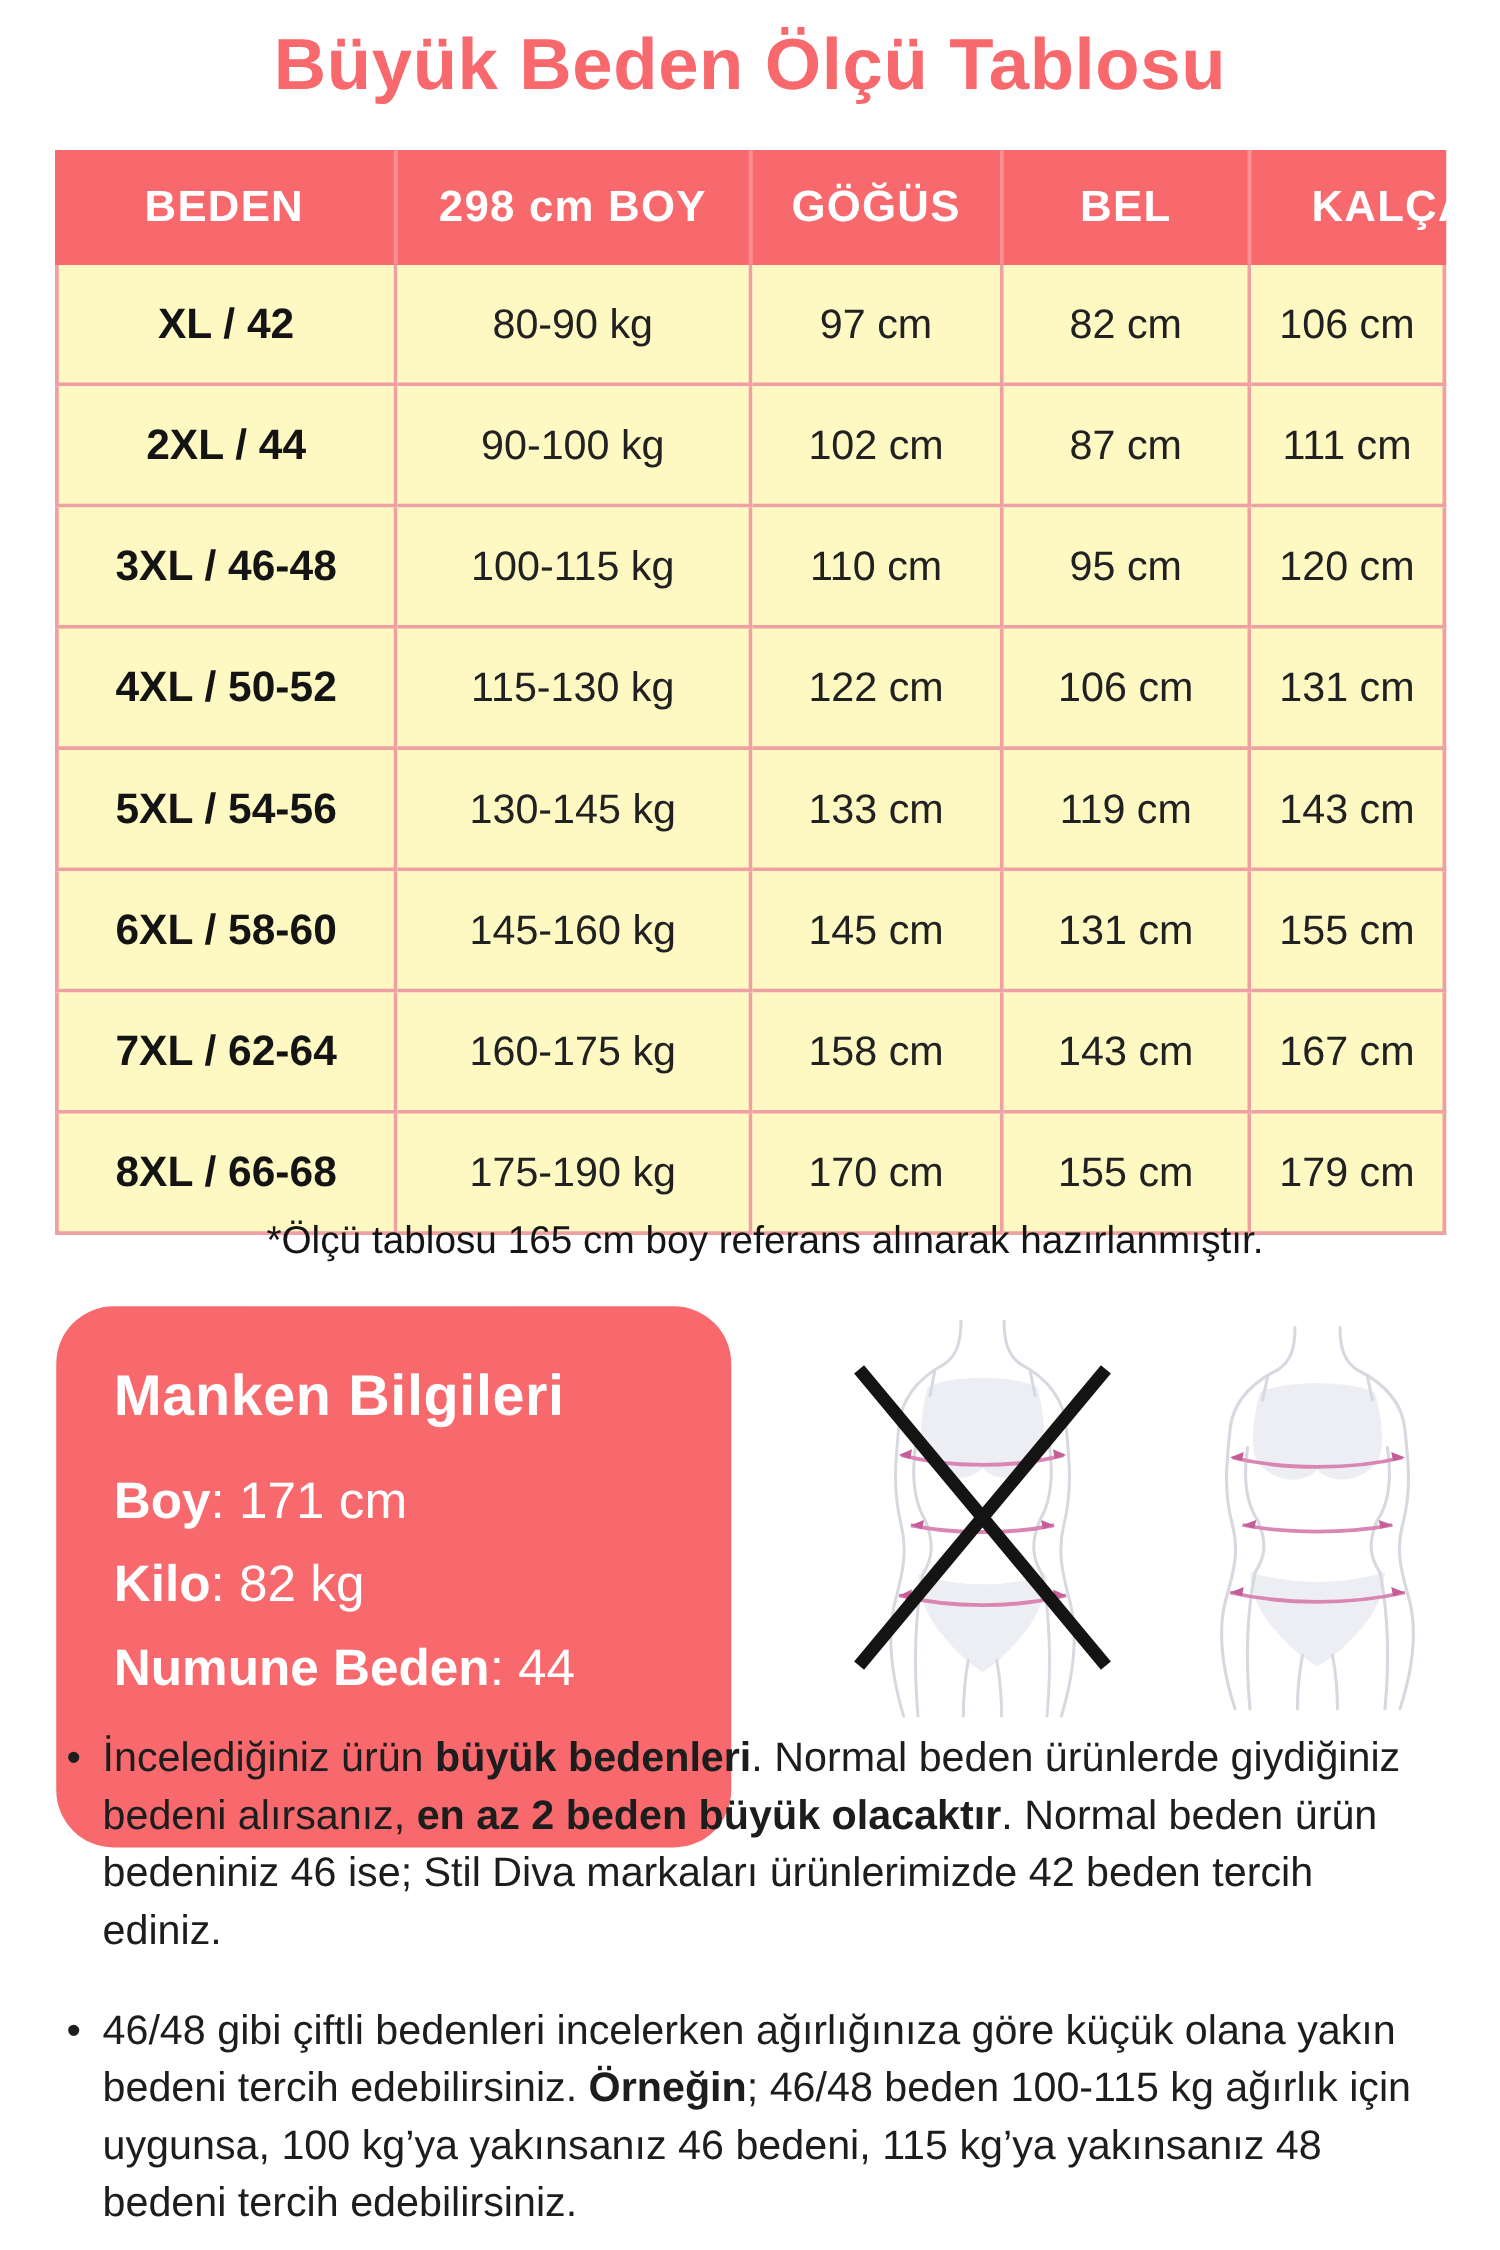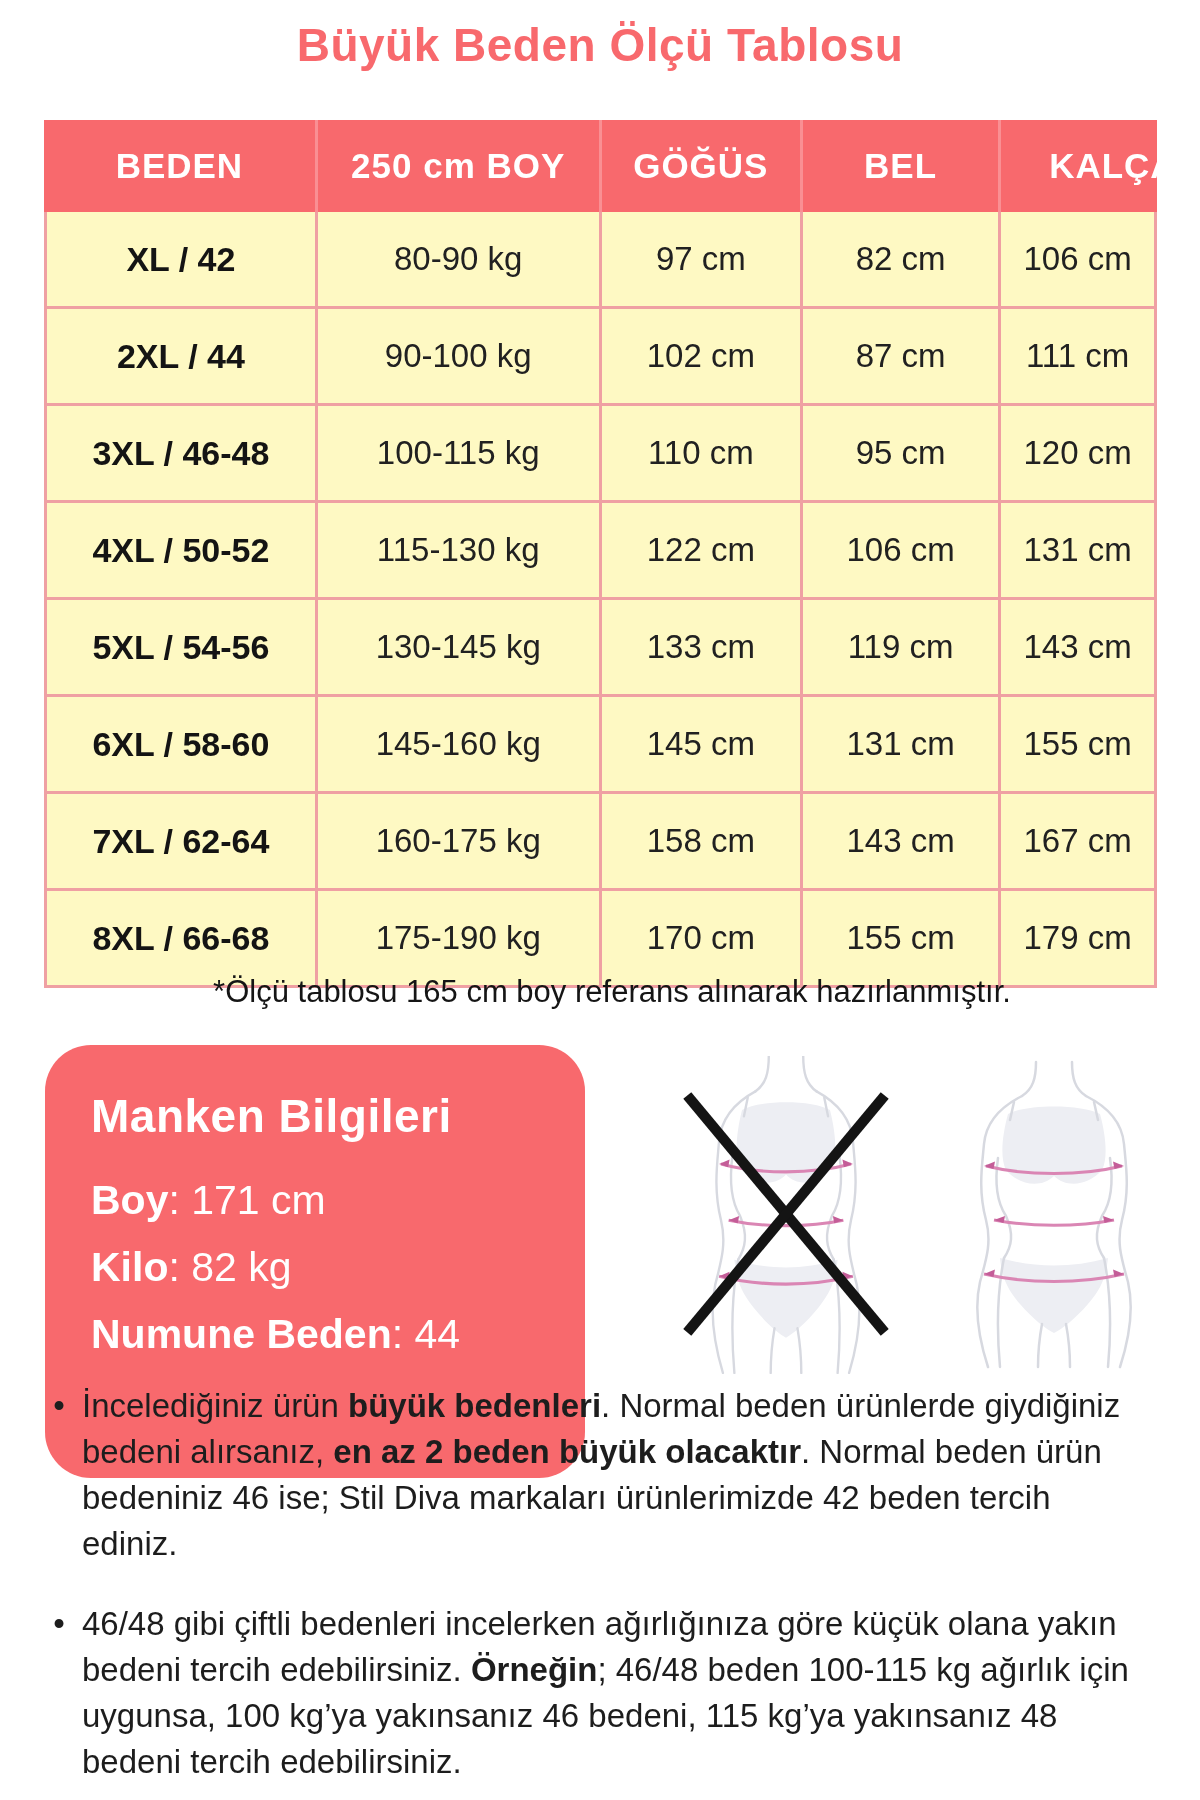--- a/index.html
+++ b/index.html
@@ -2,21 +2,21 @@
 <html lang="tr"><head>
 <meta charset="utf-8">
 <style>
   html,body{margin:0;padding:0;background:#ffffff;}
   .page{
     position:relative;width:1200px;height:1800px;overflow:hidden;background:#fff;
     font-family:"Liberation Sans","DejaVu Sans",sans-serif;color:#1f1f1f;
   }
   .title{
     position:absolute;top:18px;left:0;width:100%;margin:0;text-align:center;
-    font-size:46px;font-weight:700;letter-spacing:0.5px;color:#f8696d;
+    font-size:58px;font-weight:700;letter-spacing:0.5px;color:#f8696d;
   }
   
   .size-table{
     position:absolute;left:44px;top:120px;width:1113px;
     border-collapse:separate;border-spacing:0;table-layout:fixed;
   }
   .size-table thead th{
     background:#f8696d;color:#fff;font-size:35px;font-weight:700;letter-spacing:1px;
     height:90px;text-align:center;vertical-align:middle;
     border-right:3px solid #fa8f93;
@@ -74,21 +74,21 @@
     <colgroup>
       <col style="width:24.6%">
         <col style="width:25.5%">
         <col style="width:18.1%">
         <col style="width:17.8%">
         <col style="width:14.0%">
     </colgroup>
     <thead>
       <tr>
         <th>BEDEN</th>
-        <th>250 cm BOY</th>
+        <th>298 cm BOY</th>
         <th>GÖĞÜS</th>
         <th>BEL</th>
         <th>KALÇA</th>
       </tr>
     </thead>
     <tbody id="table-body">
         <tr>
           <td>XL / 42</td>
           <td>80-90 kg</td>
           <td>97 cm</td>

